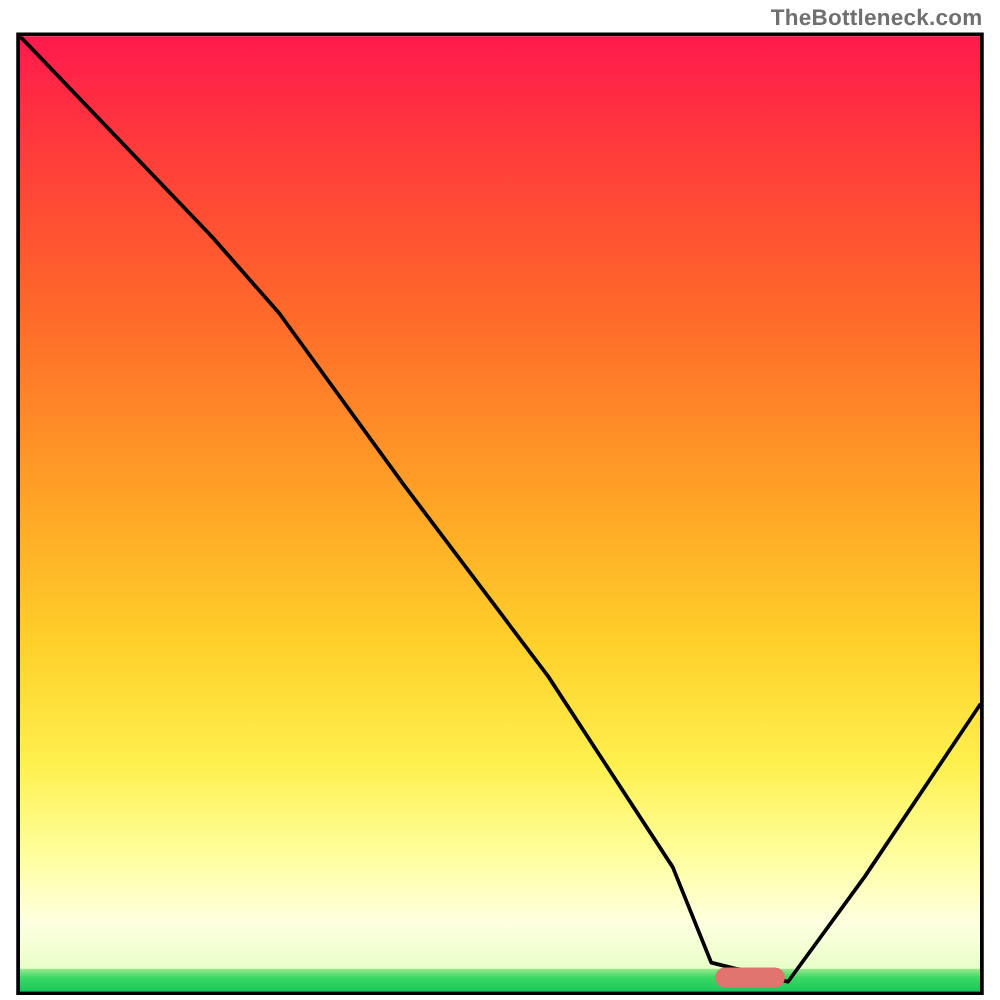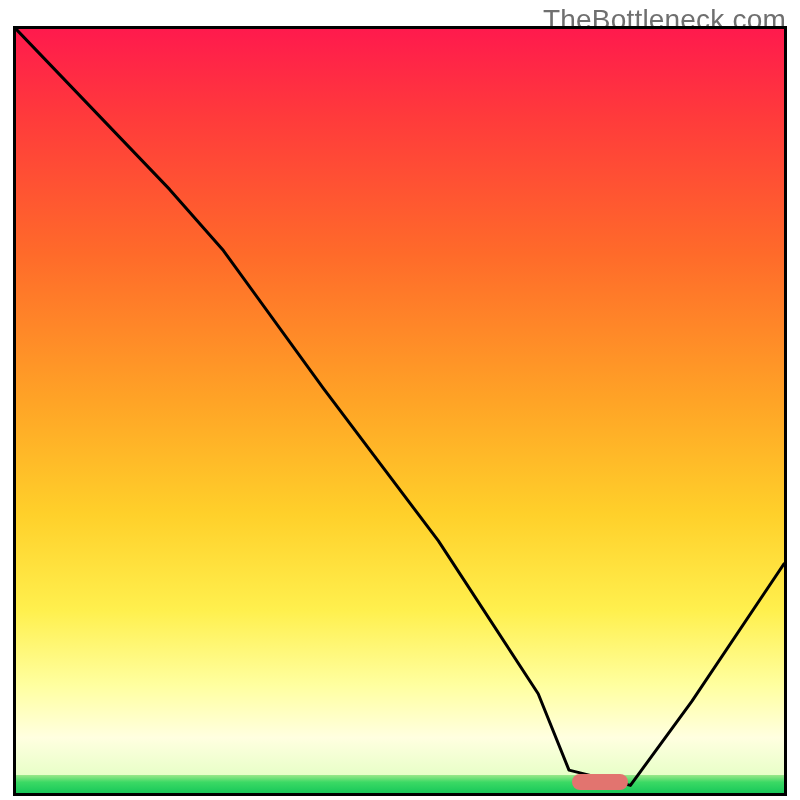--- a/index.html
+++ b/index.html
@@ -60,22 +60,22 @@
     width: 56px;
     height: 16px;
     border-radius: 8px;
     background: #e2746f;
     transform: translate(-50%, -50%);
   }
   .watermark {
     position: absolute;
     top: 4px;
     right: 14px;
-    font-size: 28px;
-    font-weight: 400;
+    font-size: 18px;
+    font-weight: 700;
     color: #6f6f6f;
     letter-spacing: 0.2px;
   }
 </style>
 </head>
 <body>
 
 <div class="watermark">TheBottleneck.com</div>
 
 <div class="frame">

